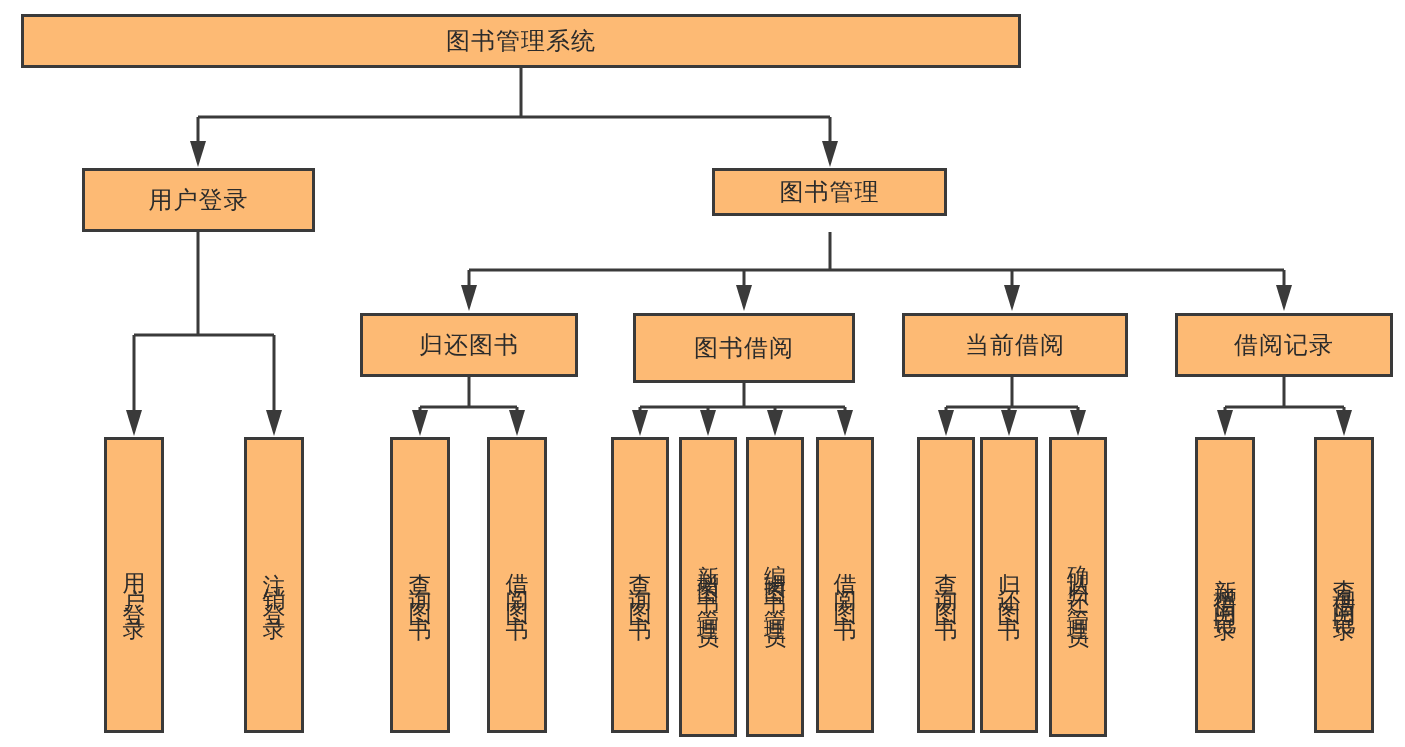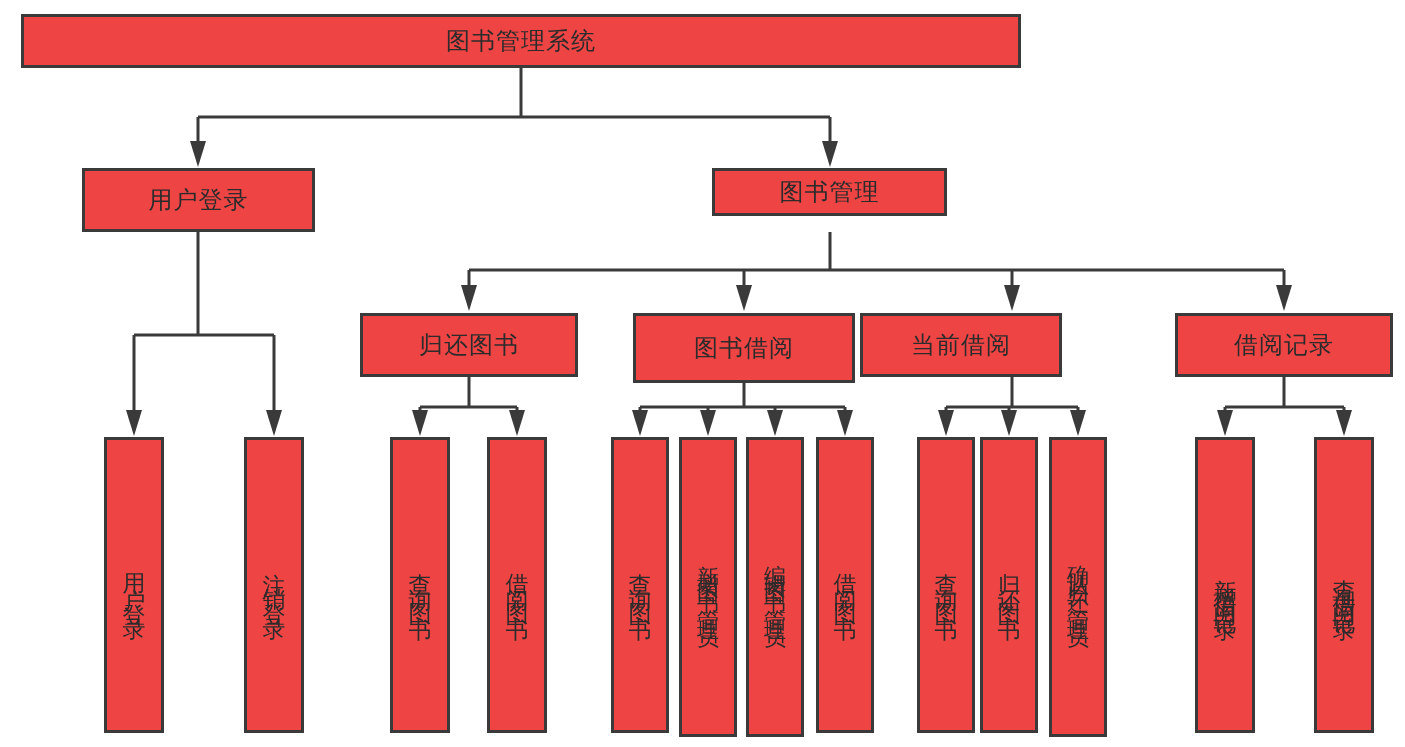--- a/index.html
+++ b/index.html
@@ -8,21 +8,21 @@
     width:1405px;height:747px;
     background:#ffffff;
     overflow:hidden;
     font-family:"Liberation Sans", sans-serif;
   }
   #connectors{position:absolute;left:0;top:0;width:1405px;height:747px;}
   .box{
     position:absolute;
     box-sizing:border-box;
     border:3px solid #3a3a3a;
-    background:#ef4444;
+    background:#fdba74;
     display:flex;
     align-items:center;
     justify-content:center;
   }
   .lbl{color:#2b2b2b;}
   .hbox .lbl{
     font-size:24px;
     letter-spacing:1px;
     white-space:nowrap;
   }
@@ -101,21 +101,21 @@
   <div class="box hbox" style="left:712px;top:168px;width:235px;height:48px">
     <span class="lbl">图书管理</span>
   </div>
 
   <div class="box hbox" style="left:360px;top:313px;width:218px;height:64px">
     <span class="lbl">归还图书</span>
   </div>
   <div class="box hbox" style="left:633px;top:313px;width:222px;height:70px">
     <span class="lbl">图书借阅</span>
   </div>
-  <div class="box hbox" style="left:860px;top:313px;width:202px;height:64px">
+  <div class="box hbox" style="left:902px;top:313px;width:226px;height:64px">
     <span class="lbl">当前借阅</span>
   </div>
   <div class="box hbox" style="left:1175px;top:313px;width:218px;height:64px">
     <span class="lbl">借阅记录</span>
   </div>
 
   <div class="box vbox v4" style="left:104px;top:437px;width:60px;height:296px">
     <span class="lbl">用户登录</span>
   </div>
   <div class="box vbox v4" style="left:244px;top:437px;width:60px;height:296px">

